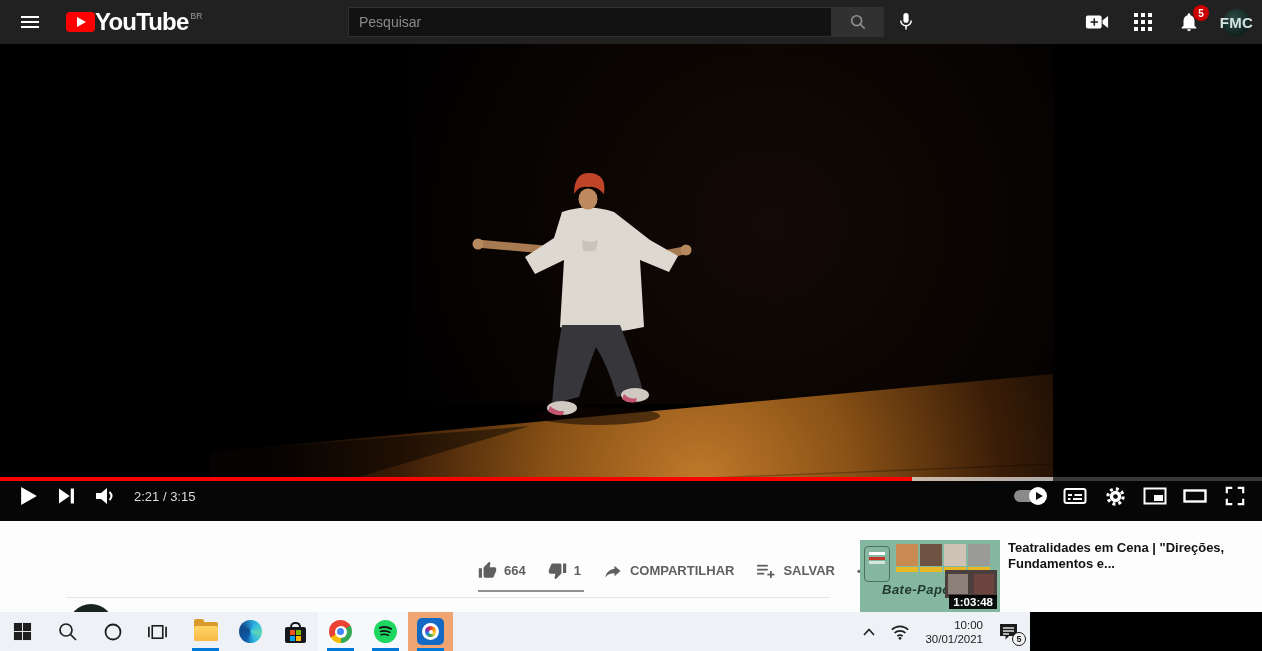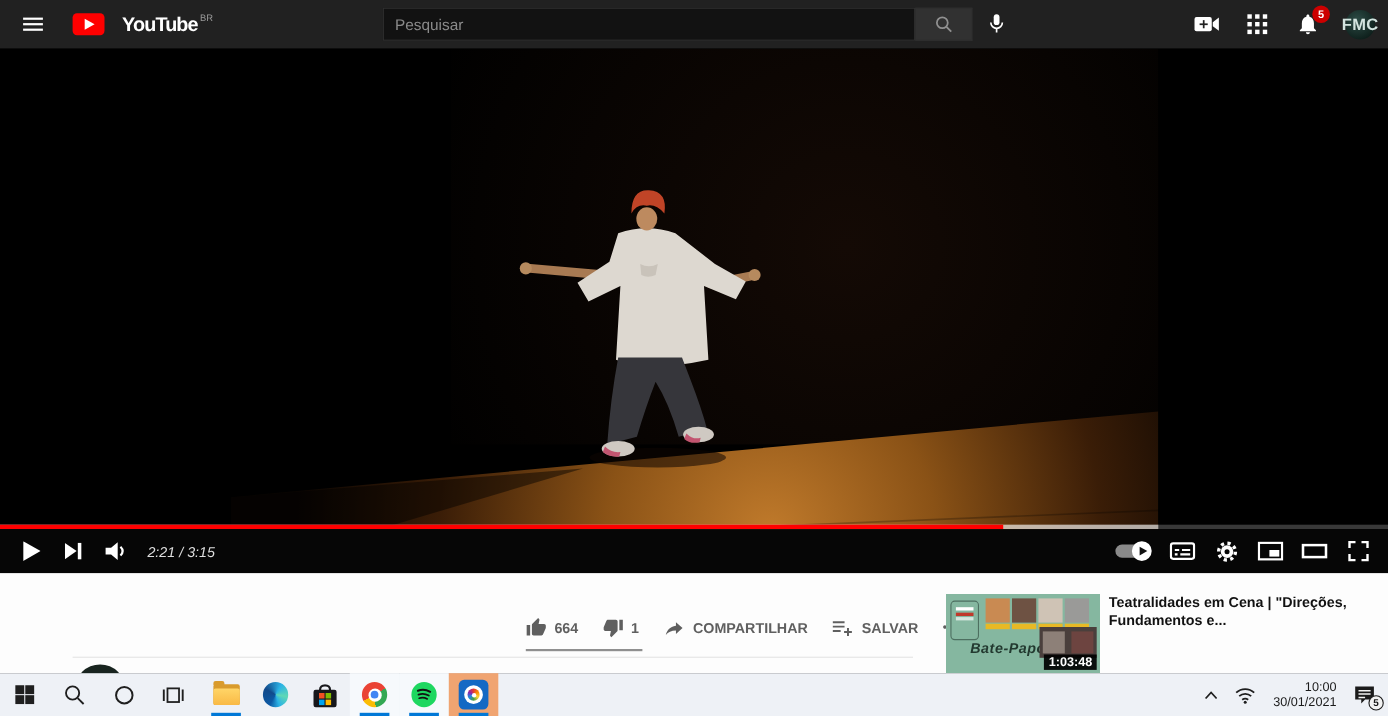--- a/index.html
+++ b/index.html
@@ -10,21 +10,21 @@
   
   .yt-header { position:absolute; top:0; left:0; width:1262px; height:44px;
                background:#212121; display:flex; align-items:center; z-index:30; }
   .hamburger { width:44px; height:44px; display:flex; align-items:center; justify-content:center;
                flex-direction:column; gap:3px; margin-left:8px; cursor:pointer; }
   .hamburger div { width:18px; height:2px; background:#fff; }
   .yt-logo { display:flex; align-items:flex-start; margin-left:14px; cursor:pointer; }
   .yt-logo-icon { width:29px; height:20px; background:#f00; border-radius:4px; position:relative; }
   .yt-logo-icon::after { content:""; position:absolute; left:11px; top:5px;
       border-left:9px solid #fff; border-top:5px solid transparent; border-bottom:5px solid transparent; }
-  .yt-logo-word { color:#fff; font-weight:bold; font-size:18px; letter-spacing:-0.8px; margin-left:16px; line-height:20px; }
+  .yt-logo-word { color:#fff; font-weight:bold; font-size:24px; letter-spacing:-0.8px; margin-left:0; line-height:20px; }
   .yt-logo-region { color:#9a9a9a; font-size:8.5px; margin-left:2px; margin-top:-1px; }
   .search-wrap { position:absolute; left:348px; top:7px; display:flex; height:30px; }
   .search-input { width:484px; height:30px; background:#121212; border:1px solid #2f2f2f;
       color:#ddd; font-size:14px; padding:0 10px; outline:none; }
   .search-input::placeholder { color:#8a8a8a; }
   .search-btn { width:52px; height:30px; background:#313131; border:1px solid #2f2f2f; border-left:none;
       display:flex; align-items:center; justify-content:center; cursor:pointer; }
   .mic-btn { position:absolute; left:892px; top:8px; width:28px; height:28px;
       display:flex; align-items:center; justify-content:center; cursor:pointer; }
   .hdr-right { position:absolute; right:12px; top:0; height:44px; display:flex; align-items:center; gap:22px; }
@@ -38,21 +38,21 @@
       letter-spacing:0.3px; }
 
   
   .player { position:absolute; top:44px; left:0; width:1262px; height:477px; background:#000; }
   .video-scene { position:absolute; left:210px; top:0; width:843px; height:477px; cursor:pointer; }
   .progress { position:absolute; left:0; bottom:40px; width:1262px; height:4px;
       background:rgba(255,255,255,0.22); cursor:pointer; }
   .progress-buffered { position:absolute; left:0; top:0; height:4px; background:rgba(255,255,255,0.55); }
   .progress-played { position:absolute; left:0; top:0; height:4px; background:#f00; }
   .controls { position:absolute; left:0; bottom:0; width:1262px; height:40px; background:#060606;
-      display:flex; align-items:center; justify-content:space-between;font-style:italic; }
+      display:flex; align-items:flex-start; justify-content:space-between; }
   .ctrl-left { display:flex; align-items:center; gap:8px; padding-left:14px; }
   .ctrl-right { display:flex; align-items:center; gap:10px; padding-right:12px; }
   .ctrl-btn { width:30px; height:30px; display:flex; align-items:center; justify-content:center; cursor:pointer; }
   .time-display { color:#ddd; font-size:13px; margin-left:6px; white-space:nowrap; }
   .autoplay { width:36px; height:30px; display:flex; align-items:center; cursor:pointer; }
   .autoplay-track { width:32px; height:12px; border-radius:6px; background:#8a8a8a; position:relative; }
   .autoplay-knob { position:absolute; right:-1px; top:-3px; width:18px; height:18px; border-radius:50%;
       background:#fff; display:flex; align-items:center; justify-content:center; }
   .autoplay-knob::after { content:""; border-left:7px solid #111;
       border-top:4px solid transparent; border-bottom:4px solid transparent; margin-left:2px; }
@@ -85,21 +85,21 @@
   .rec-inset div { flex:1; margin:4px 3px; background:#8d8078; }
   .rec-inset div:last-child { background:#6d4440; }
   .rec-duration { position:absolute; right:3px; bottom:3px; background:rgba(0,0,0,0.92); color:#fff;
       font-size:11.5px; font-weight:bold; padding:1px 4px; }
   .rec-text { margin-left:8px; width:246px; }
   .rec-title { font-size:13px; font-weight:bold; color:#121212; line-height:16px; max-height:32px; overflow:hidden; }
   .rec-channel { font-size:12px; color:#5f5f5f; margin-top:5px; }
   .rec-meta { font-size:12px; color:#5f5f5f; margin-top:2px; }
 
   
-  .taskbar { position:absolute; left:0; top:612px; width:1262px; height:39px; background:#eef1f6;
+  .taskbar { position:absolute; left:0; top:612px; width:1030px; height:39px; background:#eef1f6;
       display:flex; align-items:stretch; z-index:40; }
   .tb-btn { width:45px; display:flex; align-items:center; justify-content:center; position:relative; cursor:pointer; }
   .tb-btn.running::after { content:""; position:absolute; bottom:0; left:9px; right:9px; height:3px; background:#0078d7; }
   .tb-btn.openbg { background:#f6f9fc; }
   .tb-btn.attention { background:#f0a471; }
   .tb-tray { margin-left:auto; display:flex; align-items:center; }
   .tray-item { display:flex; align-items:center; justify-content:center; height:39px; padding:0 7px; cursor:pointer; }
   .tb-clock { text-align:right; font-size:11.5px; color:#1b1b1b; line-height:14px; padding:0 8px; cursor:pointer; }
   .ac-wrap { position:relative; padding-right:10px; }
   .ac-badge { position:absolute; right:4px; bottom:5px; width:14px; height:14px; border-radius:50%;

